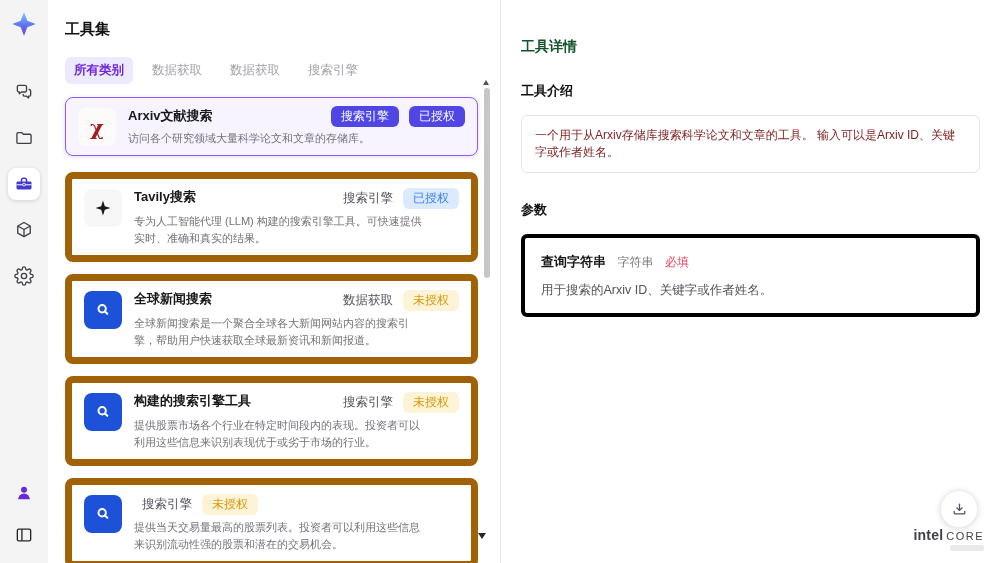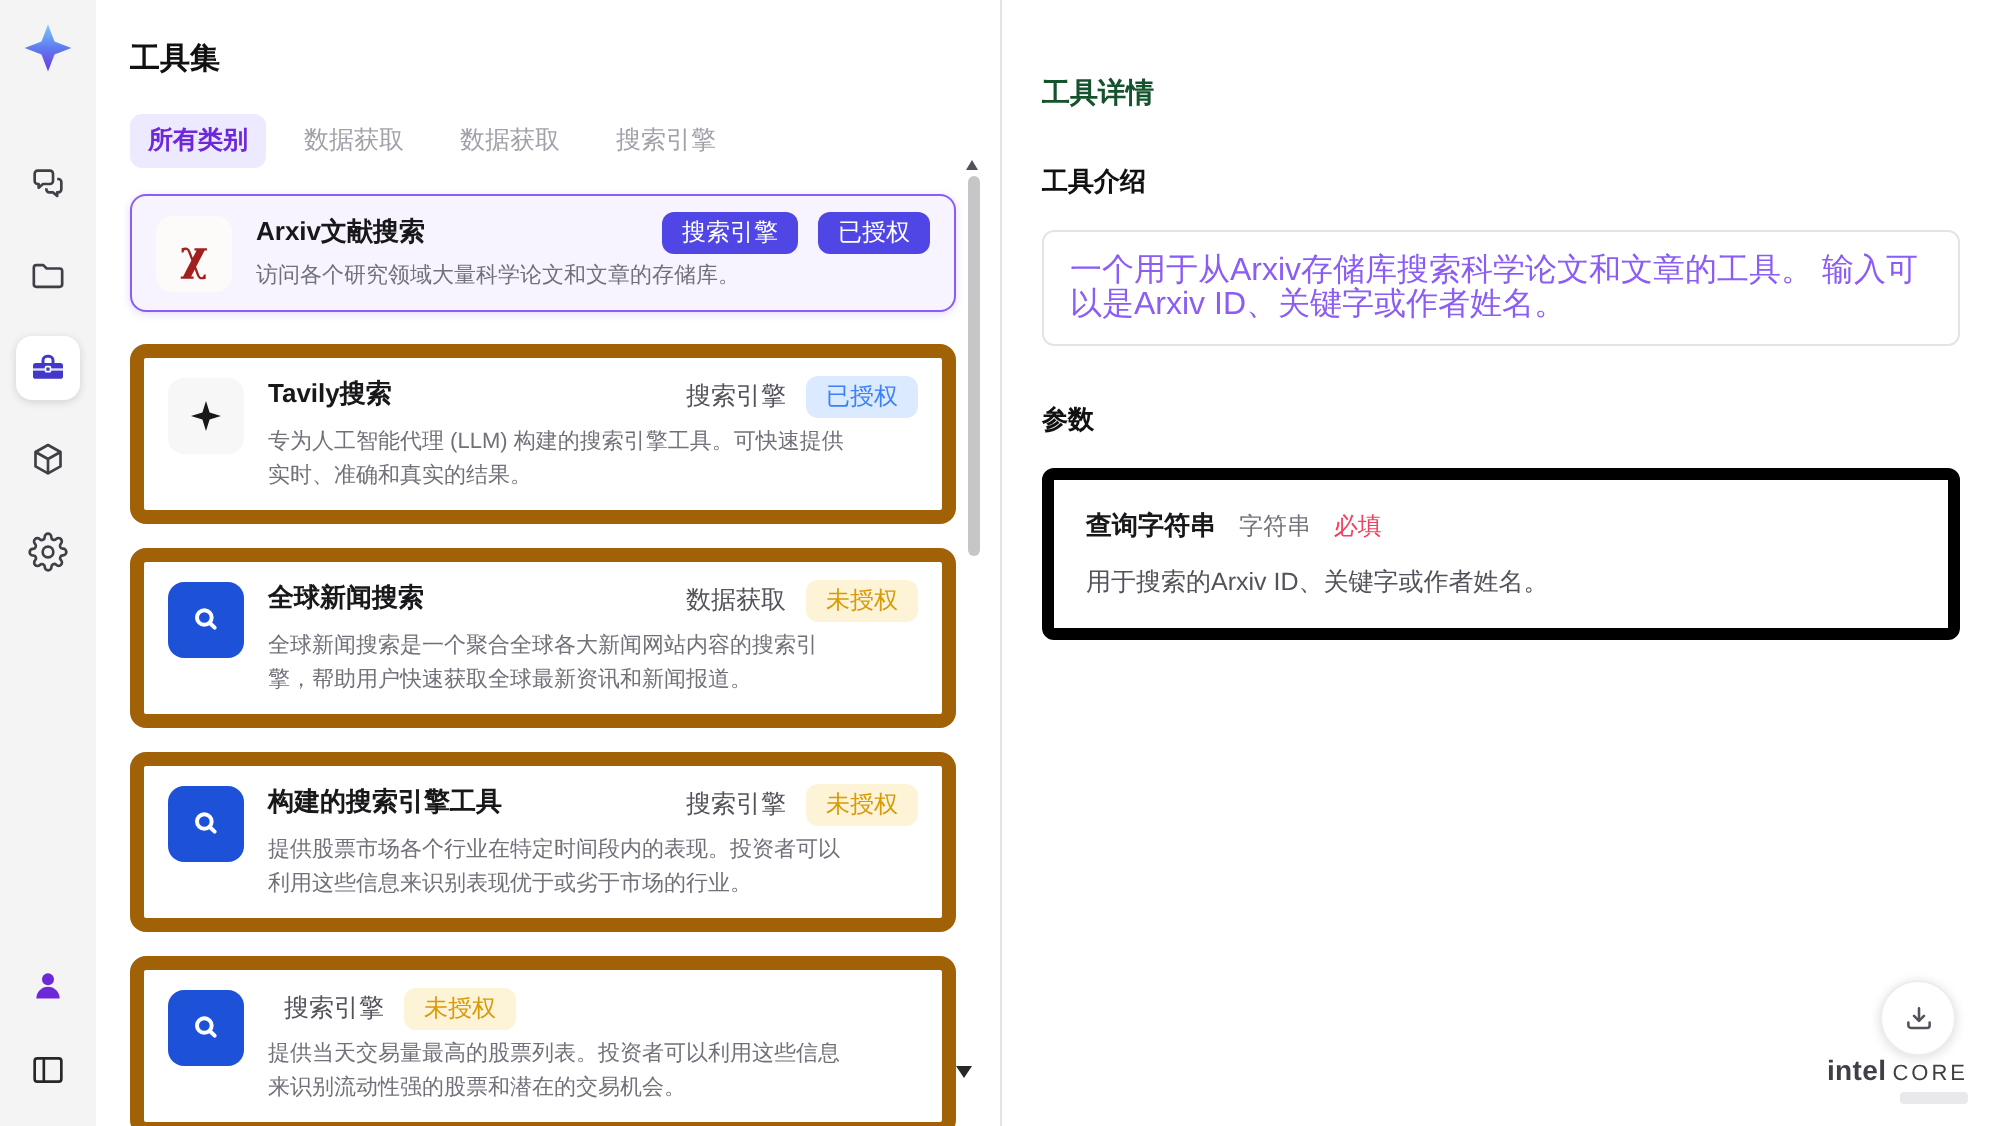--- a/index.html
+++ b/index.html
@@ -82,23 +82,23 @@
 
   
   .detail-panel {
     position:absolute; left:501px; top:0; right:0; height:563px;
     background:#fff; padding:18px 20px 0 20px;
   }
   .detail-title { font-size:14px; font-weight:bold; margin:20px 0 26px; color:#14532d; }
   .section-heading { font-size:13px; font-weight:bold; margin:0 0 15px; color:#111; }
   .intro-card {
     border:1px solid #e4e4e7; border-radius:6px; padding:11px 13px;
-    font-size:16px; color:#8b5cf6; margin-bottom:28px; line-height:17px;
-  }
-  .param-card { border:6px solid #000000; border-radius:6px; padding:14px 16px; }
+    font-size:12px; color:#7f1d1d; margin-bottom:28px; line-height:17px;
+  }
+  .param-card { border:4px solid #000000; border-radius:6px; padding:14px 16px; }
   .param-name { font-size:13px; font-weight:bold; color:#18181b; }
   .param-type { font-size:12px; color:#71717a; margin-left:7px; }
   .param-required { font-size:12px; color:#f43f5e; margin-left:7px; }
   .param-desc { font-size:12.5px; color:#52525b; margin-top:11px; }
 
   
   .fab {
     position:absolute; right:22px; top:490px; width:38px; height:38px;
     border-radius:50%; background:#fff; border:1px solid #ededef;
     box-shadow:0 1px 6px rgba(0,0,0,.14);

